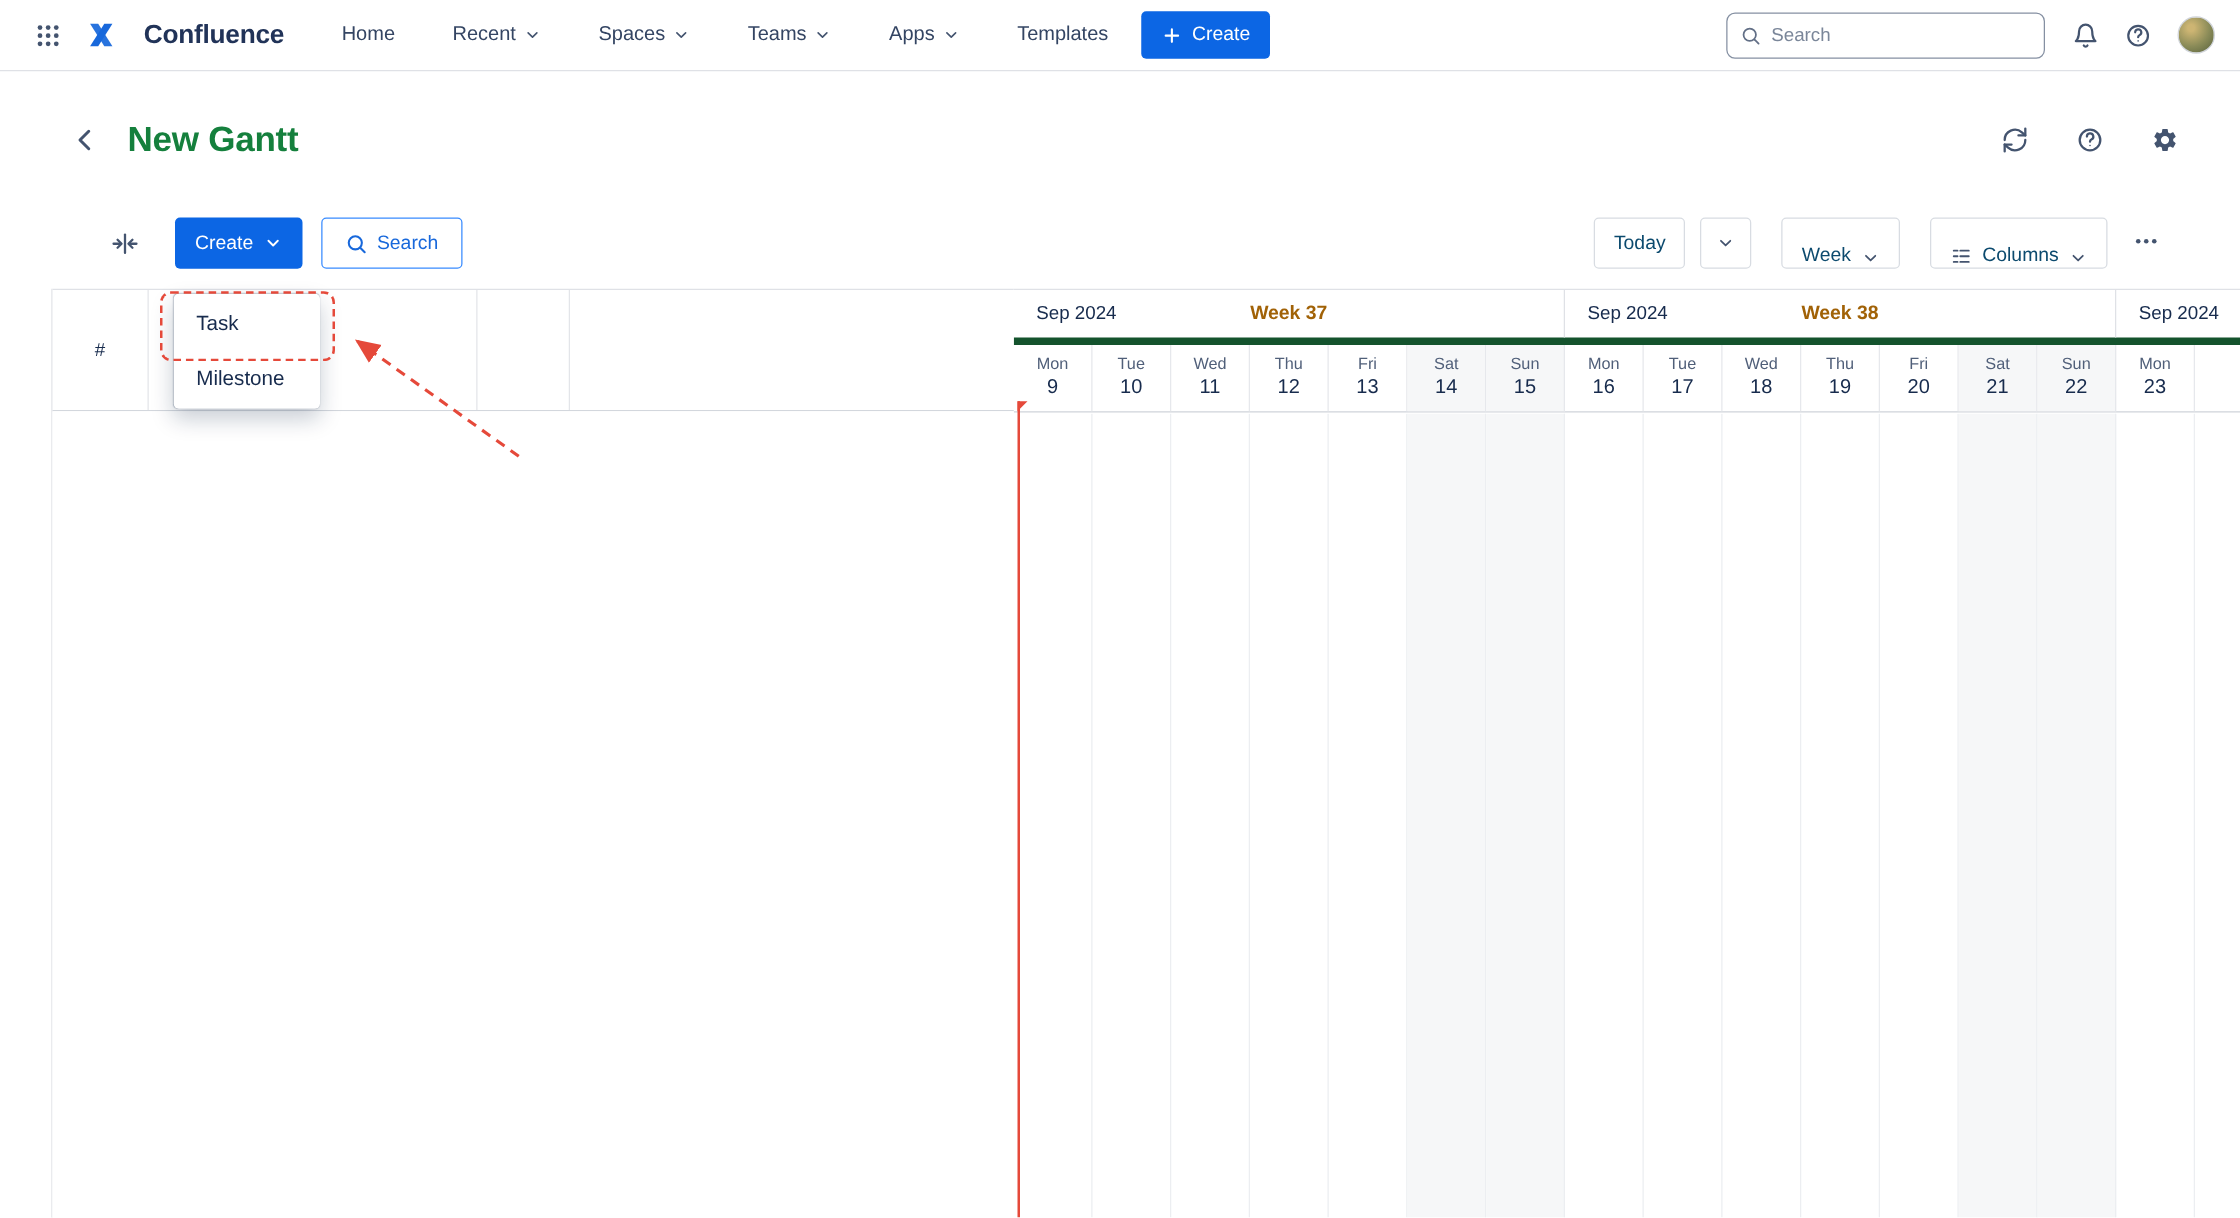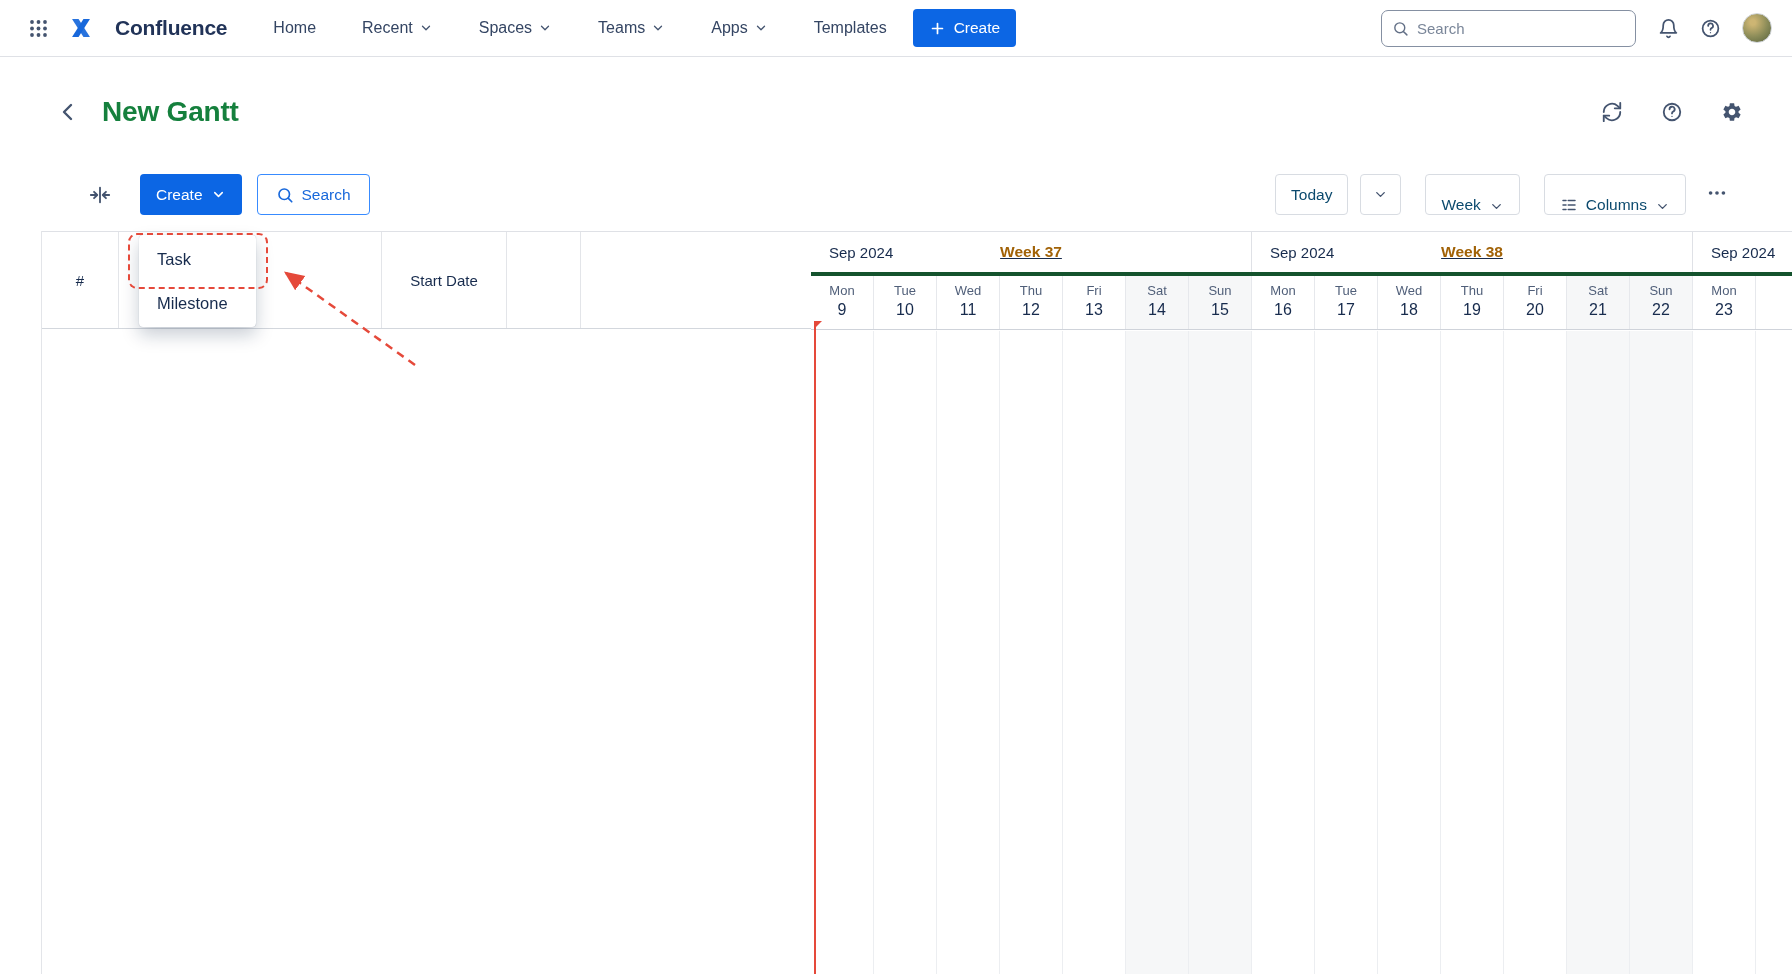--- a/index.html
+++ b/index.html
@@ -57,21 +57,21 @@
   .left-table { width: 770px; flex: none; display: flex; flex-direction: column;
     border-left: 1px solid #e3e5e9; }
   .left-header { display: flex; height: 98px; border-top: 1px solid #dfe1e6; border-bottom: 1px solid #d3d7dd; }
   .lh-cell { display: flex; align-items: center; justify-content: center; font-size: 15px;
     color: #172B4D; border-right: 1px solid #e3e5e9; }
   .c0 { width: 77px; } .c1 { width: 263px; } .c2 { width: 125px; }
   .c3 { width: 128px; } .c4 { width: 103px; } .c5 { width: 74px; }
   .left-body { flex: 1; background: #fff; }
 
   .timeline { flex: 1; position: relative; overflow: hidden; border-top: 1px solid #dfe1e6; }
-  .month-row { display: flex; height: 44px; border-bottom: 4px solid #14532d; text-decoration: underline; }
+  .month-row { display: flex; height: 44px; border-bottom: 6px solid #14532d; }
   .week-block { width: 441px; flex: none; position: relative; display: flex;
     align-items: center; justify-content: center; border-right: 1px solid #dfe1e6; }
   .month-label { position: absolute; left: 18px; top: 50%; transform: translateY(-50%);
     font-size: 15px; color: #172B4D; white-space: nowrap; }
   .week-label { font-size: 15.5px; font-weight: 700; color: #a16207; }
   .day-row { display: flex; height: 54px; border-bottom: 1px solid #cfd3da; }
   .day-cell { width: 63px; flex: none; border-right: 1px solid #e6e8ec; text-align: center; padding-top: 7px; }
   .day-name { display: block; font-size: 13px; color: #505F79; }
   .day-num { display: block; font-size: 16px; color: #172B4D; margin-top: 3px; font-weight: 500; }
   .t-body { position: absolute; top: 99px; bottom: 0; left: 0; right: 0; display: flex; }
@@ -270,21 +270,20 @@
         </svg>
     </button>
   </div>
 </div>
 
 <div class="gantt">
   <div class="left-table">
     <div class="left-header">
       <div class="lh-cell c0">#</div>
       <div class="lh-cell c1"></div>
-      <div class="lh-cell c2">Start Date</div>
       <div class="lh-cell c5"></div>
     </div>
     <div class="left-body"></div>
   </div>
 
   <div class="timeline">
     <div class="month-row">
       <div class="week-block">
         <span class="month-label">Sep 2024</span>
         <span class="week-label">Week 37</span>

